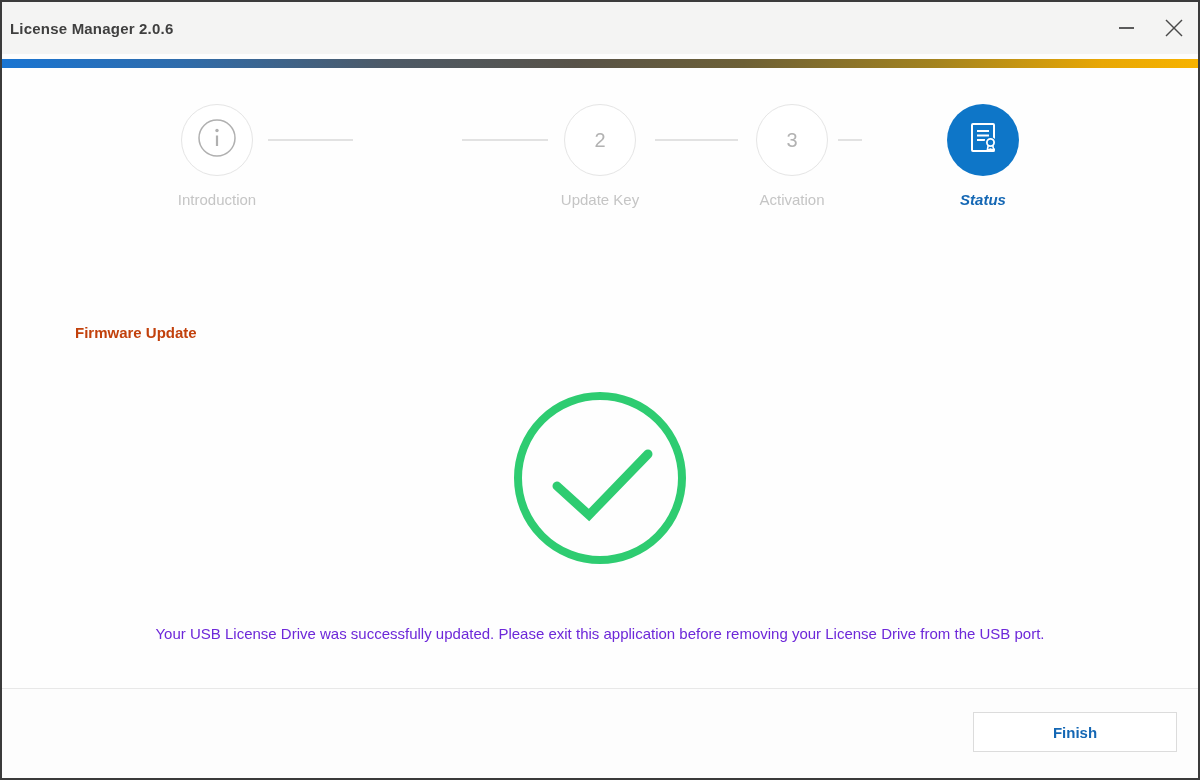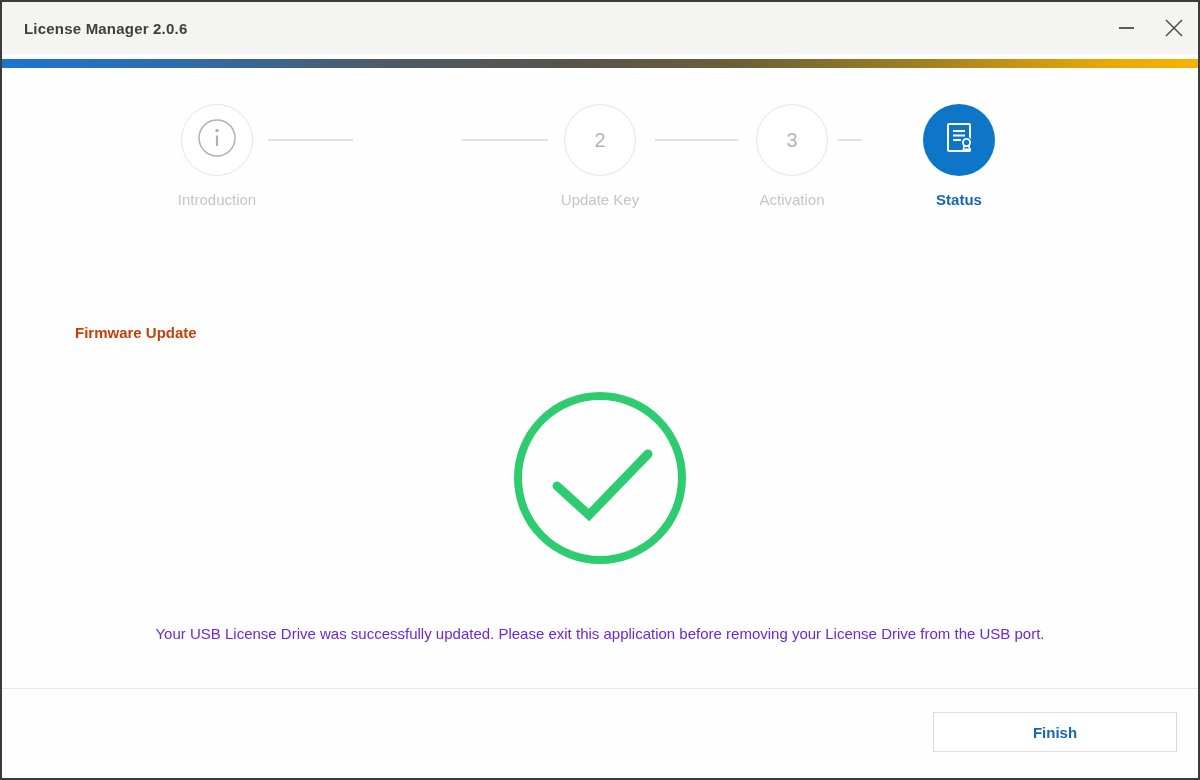--- a/index.html
+++ b/index.html
@@ -15,21 +15,21 @@
   }
 
   
   .titlebar {
     height:52px; background:#f4f4f3;
     display:flex; align-items:center;
     flex:0 0 auto;
   }
   .titlebar-title {
     font-size:15px; font-weight:700; color:#3f3f3f;
-    padding-left:22px; letter-spacing:.2px;
+    padding-left:8px; letter-spacing:.2px;
   }
   .titlebar-spacer { flex:1; }
   .win-btn {
     width:48px; height:52px; border:none; background:transparent;
     display:flex; align-items:center; justify-content:center;
     cursor:pointer;
   }
   .win-btn svg { display:block; }
 
   .titlebar-gap { height:5px; background:#fdfdfd; flex:0 0 auto; }
@@ -82,21 +82,21 @@
     text-align:center; font-size:15px; color:#6d28d9;
   }
 
   
   .footer {
     position:relative; height:90px; flex:0 0 auto;
     background:#fdfdfd; border-top:1px solid #e8e8e8;
   }
   .finish-btn {
     position:absolute; right:21px; top:23px;
-    width:244px; height:40px;
+    width:204px; height:40px;
     background:#ffffff; border:1px solid #dcdcdc;
     font-family:inherit; font-size:15px; font-weight:600; color:#1467b4;
     cursor:pointer;
   }
 </style>
 </head>
 <body>
 
 <div class="window">
 
@@ -150,21 +150,21 @@
       <div class="step-label">Update Key</div>
     </div>
 
     <div class="step" style="left:790px;">
       <div class="step-circle pending">
         <span class="step-number">3</span>
       </div>
       <div class="step-label">Activation</div>
     </div>
 
-    <div class="step" style="left:957px;">
+    <div class="step" style="left:981px;font-style:italic;">
       <div class="step-circle active">
         <span>
           <svg width="38" height="38" viewBox="0 0 38 38">
             <rect x="8" y="5" width="22" height="27" rx="1" fill="none" stroke="#ffffff" stroke-width="2"></rect>
             <line x1="13" y1="12" x2="25" y2="12" stroke="#ffffff" stroke-width="2"></line>
             <line x1="13" y1="16.5" x2="25" y2="16.5" stroke="#ffffff" stroke-width="2"></line>
             <line x1="13" y1="21" x2="21" y2="21" stroke="#ffffff" stroke-width="2"></line>
             <circle cx="26.5" cy="24.5" r="6.5" fill="#0e76c8"></circle>
             <circle cx="26.5" cy="23.5" r="3.6" fill="none" stroke="#ffffff" stroke-width="1.8"></circle>
             <path d="M24.2,26.5 L23.2,32 L26.5,30 L29.8,32 L28.8,26.5" fill="none" stroke="#ffffff" stroke-width="1.6" stroke-linejoin="round"></path>

